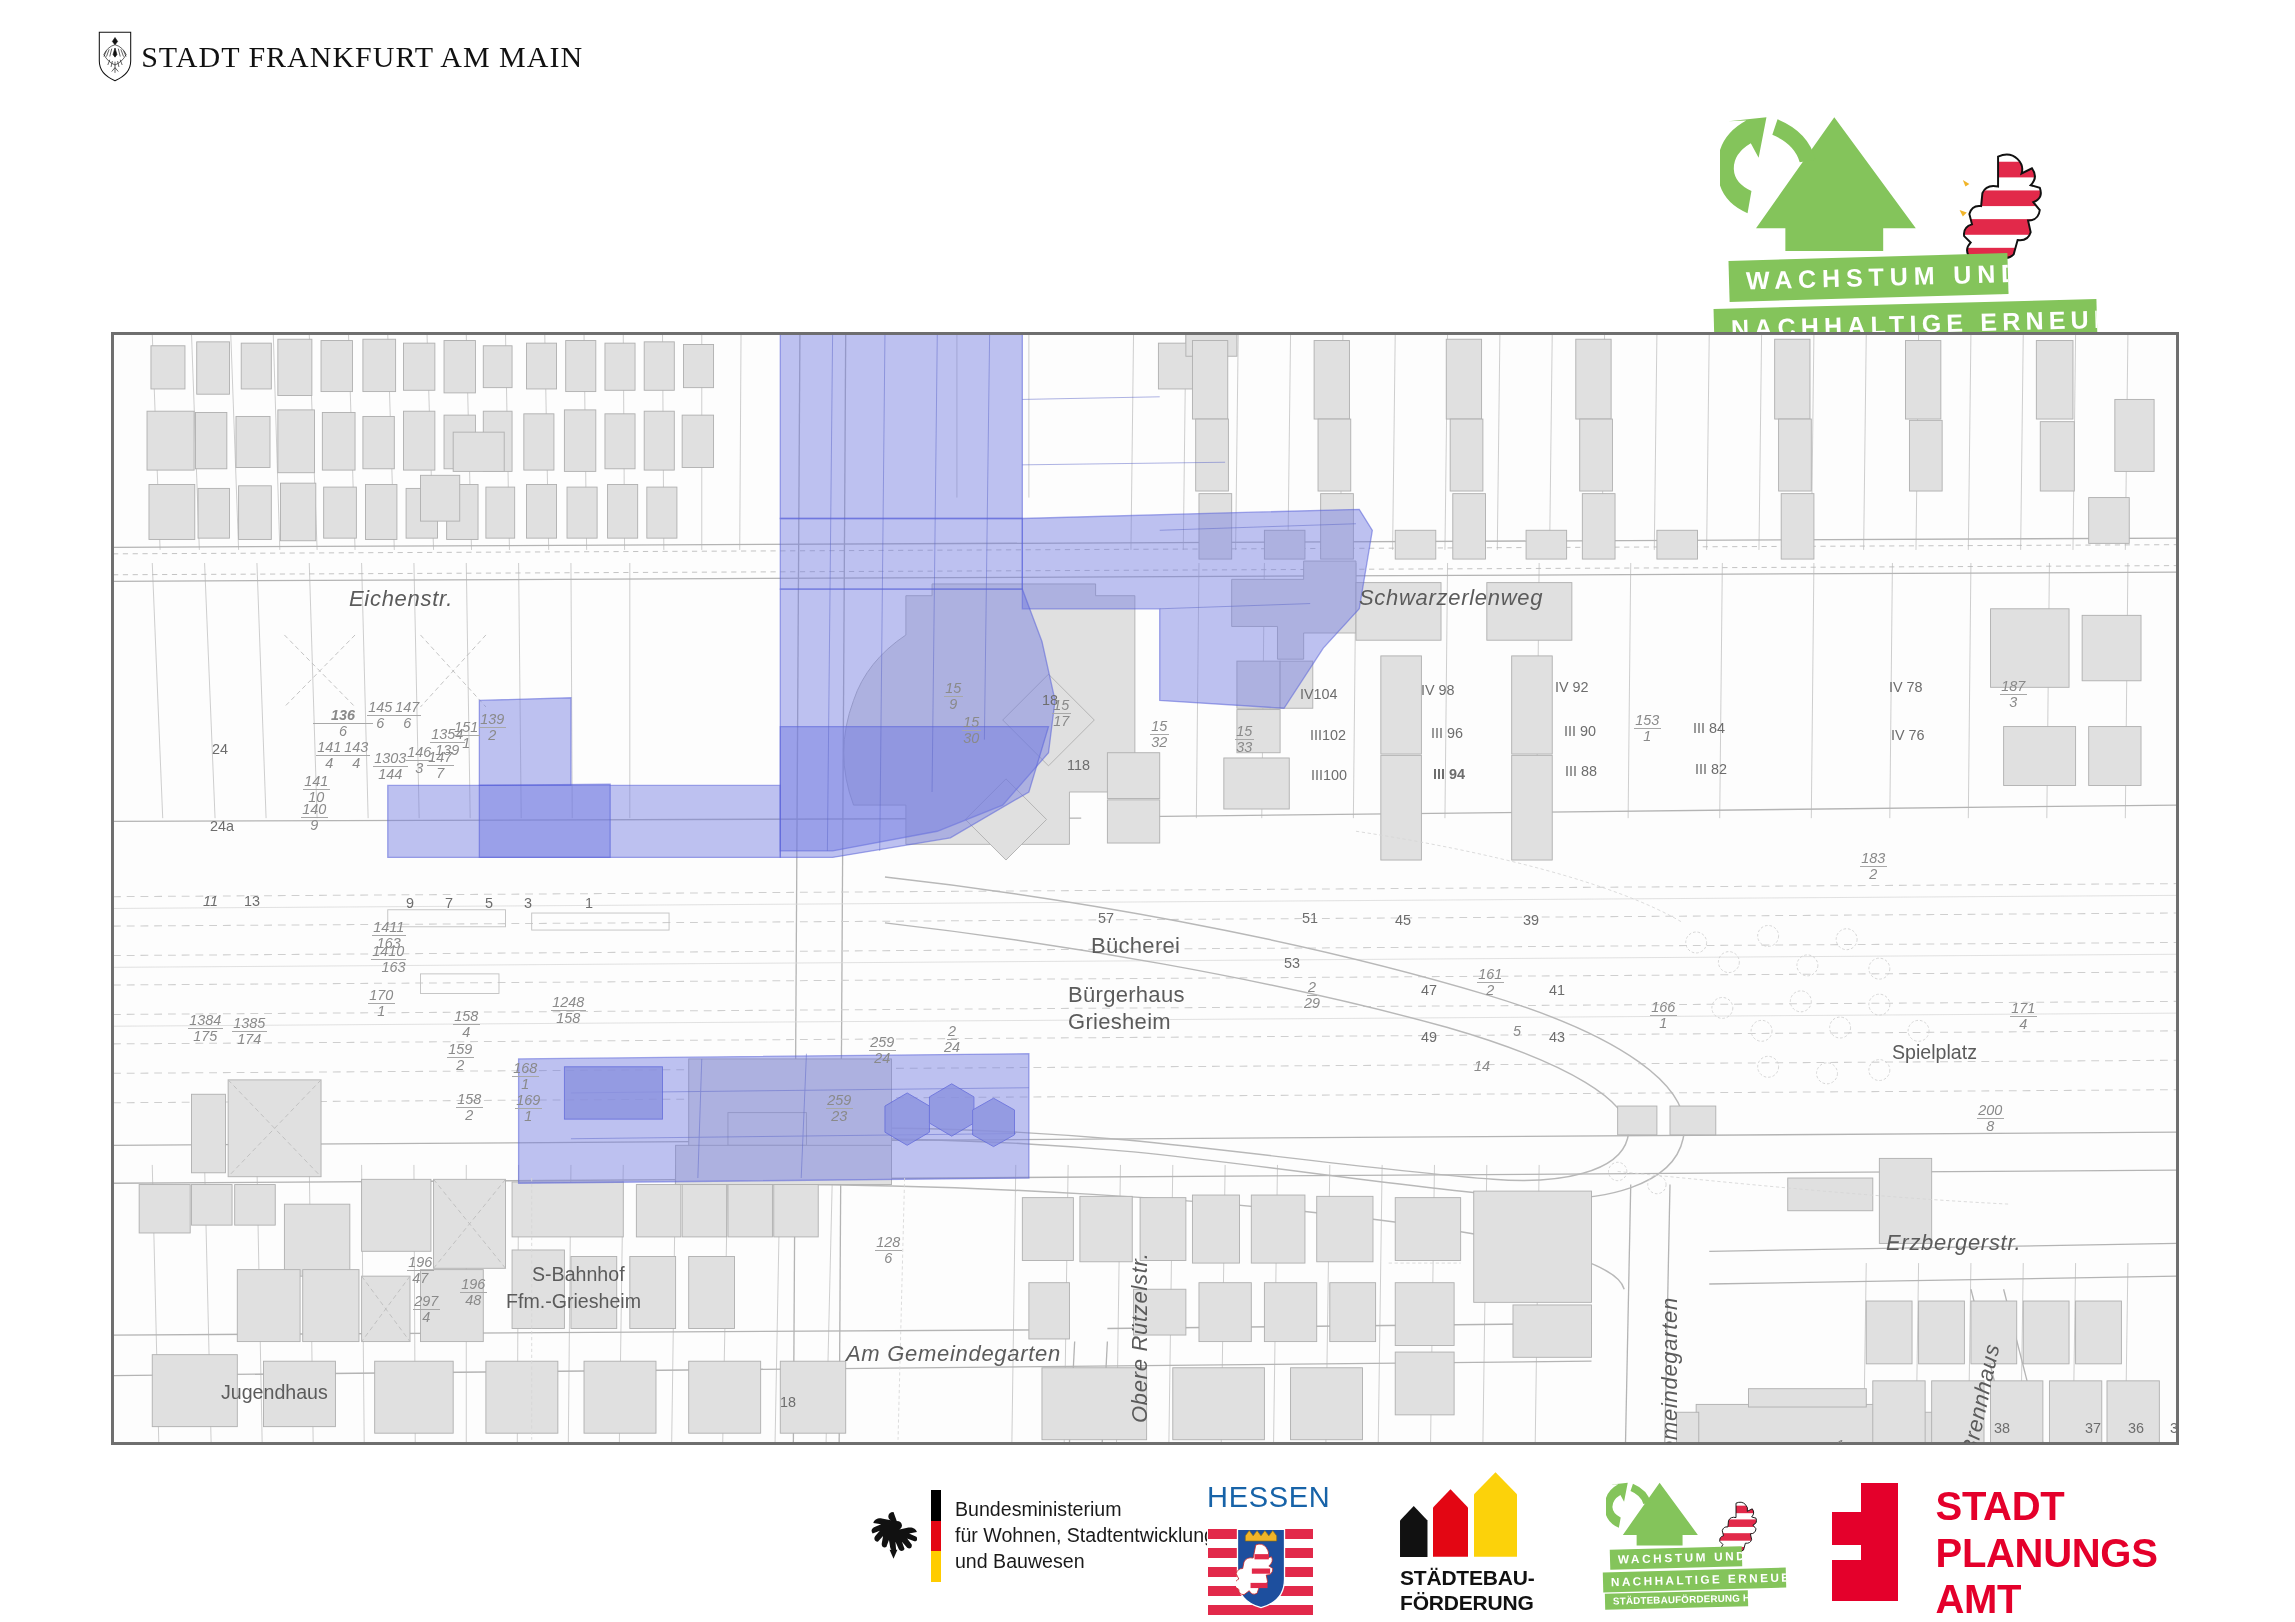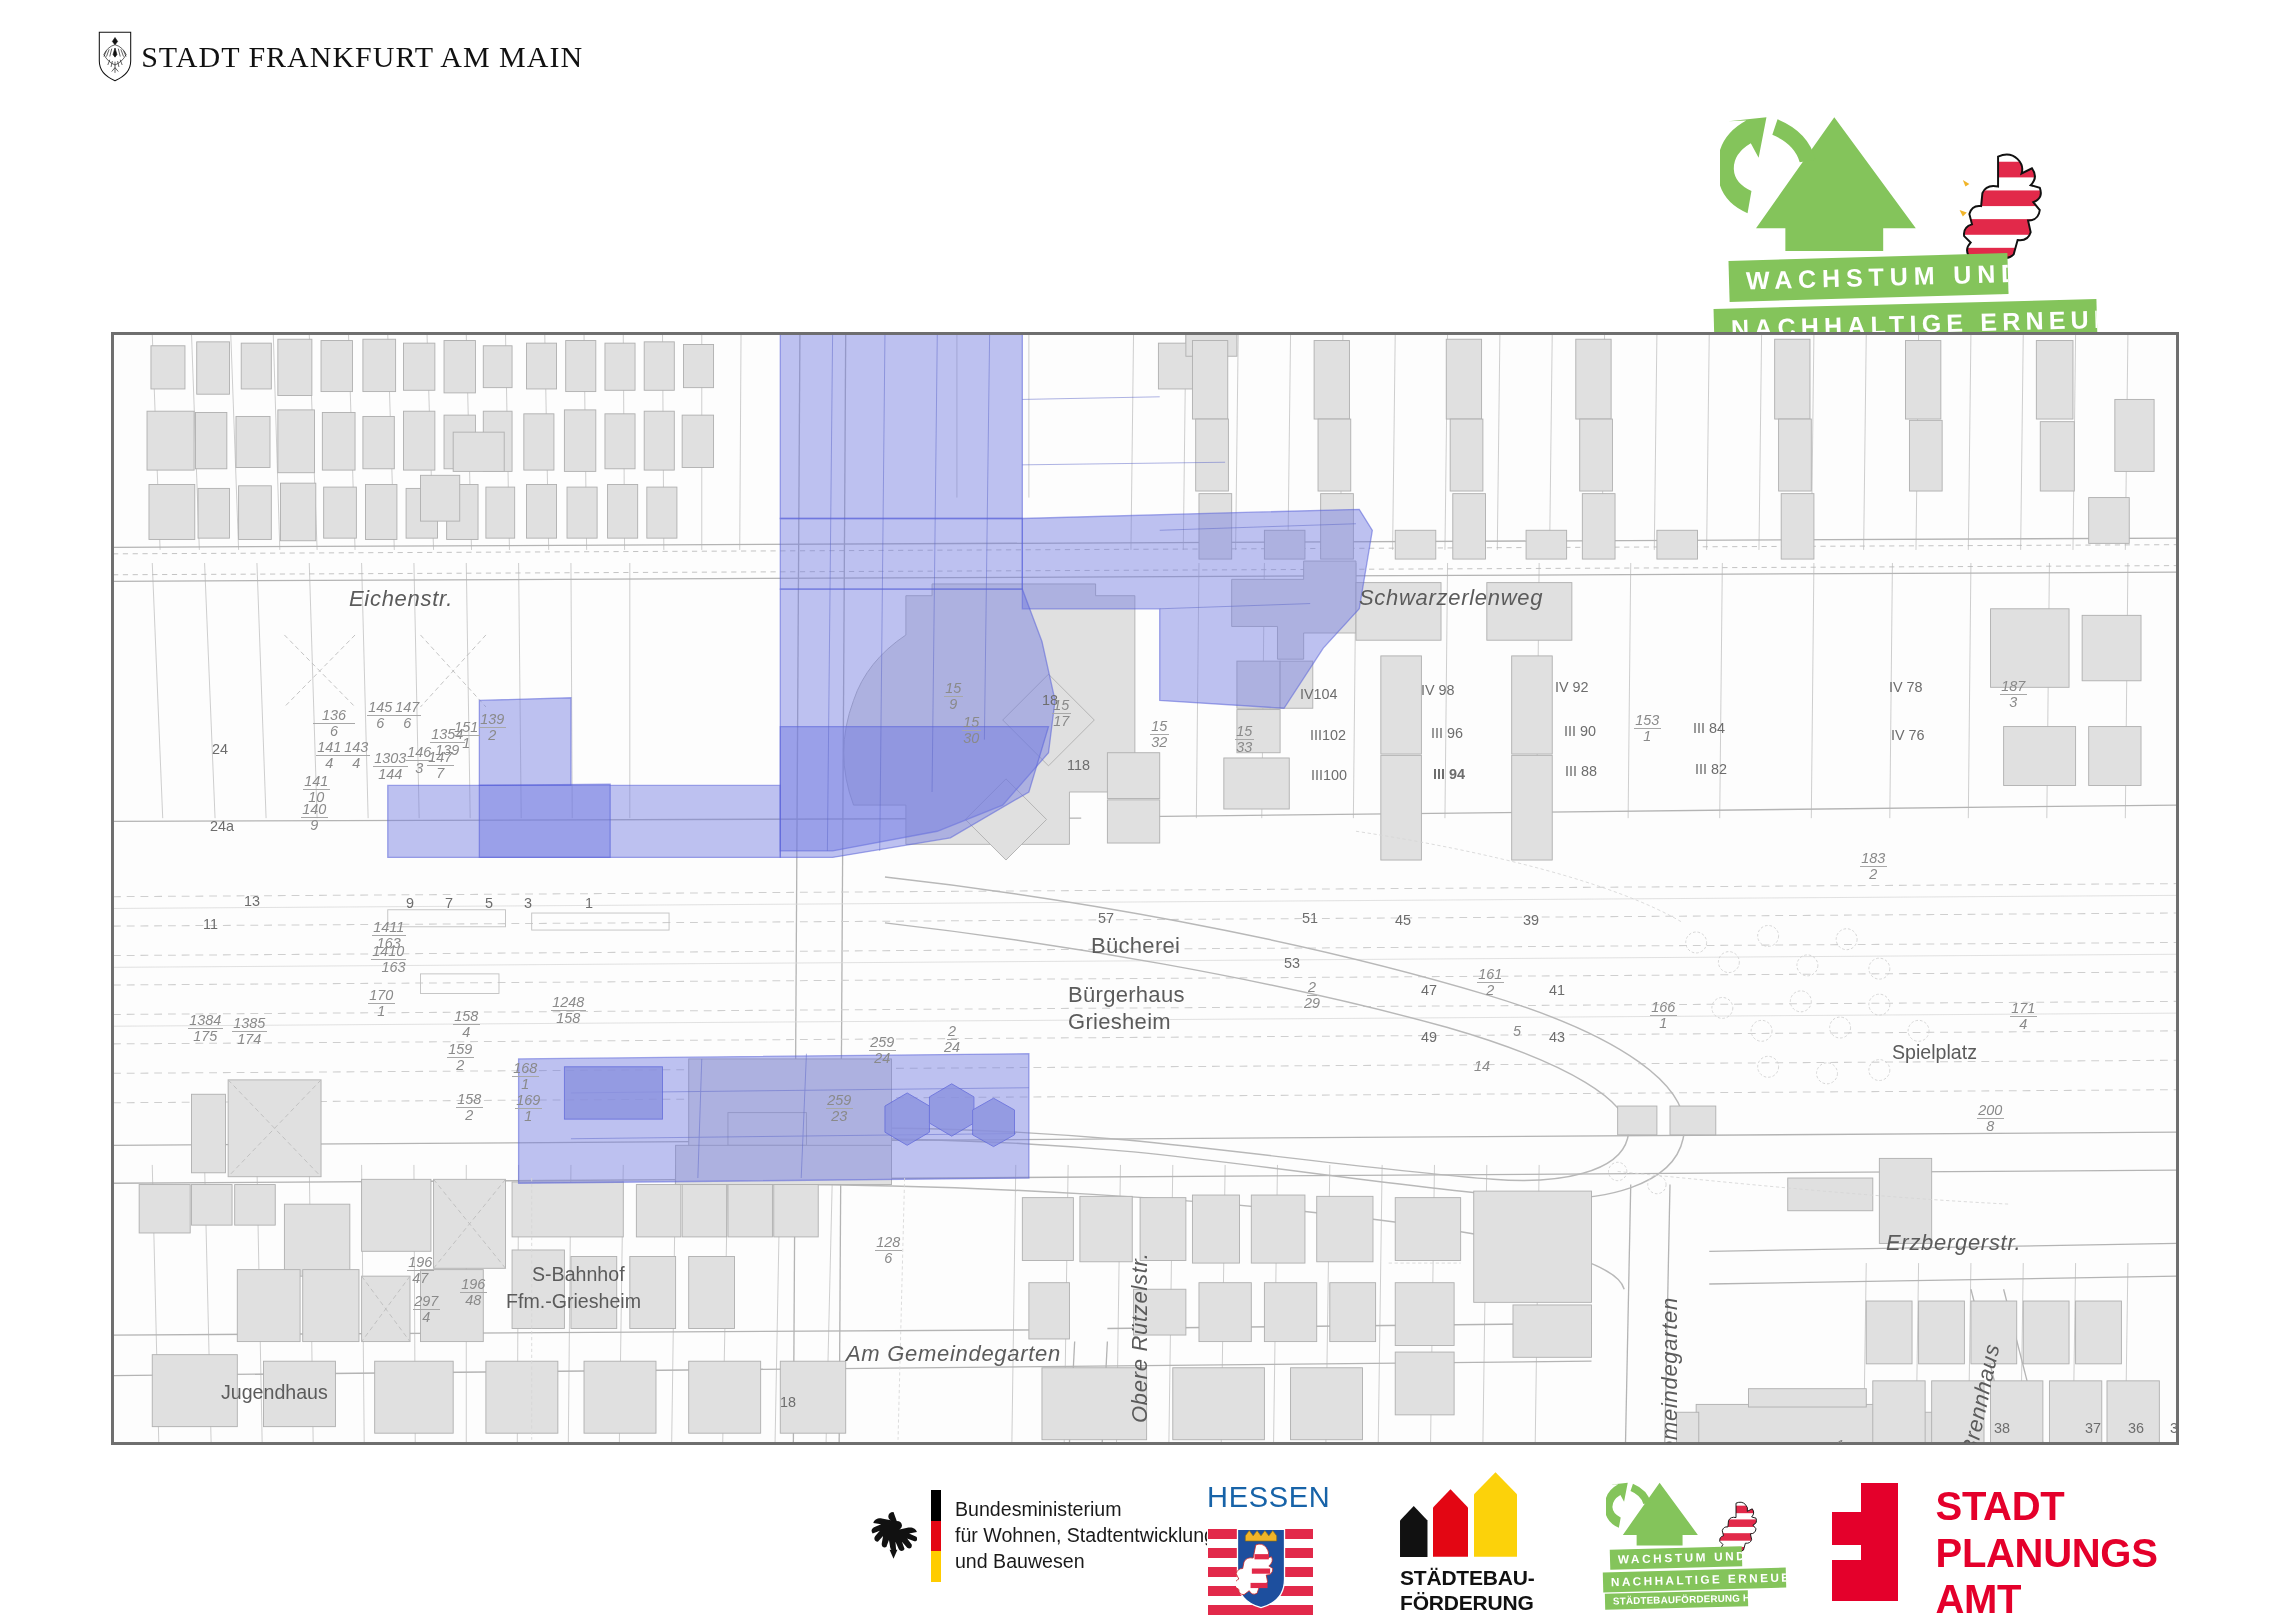--- a/index.html
+++ b/index.html
@@ -608,33 +608,33 @@
       <div class="mlabel hnum" style="left: 1189px; top: 576px;">51</div>
       <div class="mlabel hnum" style="left: 1171px; top: 621px;">53</div>
       <div class="mlabel hnum" style="left: 1282px; top: 578px;">45</div>
       <div class="mlabel hnum" style="left: 1410px; top: 578px;">39</div>
       <div class="mlabel hnum" style="left: 1308px; top: 648px;">47</div>
       <div class="mlabel hnum" style="left: 1436px; top: 648px;">41</div>
       <div class="mlabel hnum" style="left: 1308px; top: 695px;">49</div>
       <div class="mlabel hnum" style="left: 1436px; top: 695px;">43</div>
       <div class="mlabel hnum" style="left: 99px; top: 407px;">24</div>
       <div class="mlabel hnum" style="left: 97px; top: 484px;">24a</div>
-      <div class="mlabel hnum" style="left: 90px; top: 582px;">11</div>
+      <div class="mlabel hnum" style="left: 90px; top: 559px; font-style: italic;">11</div>
       <div class="mlabel hnum" style="left: 131px; top: 559px;">13</div>
       <div class="mlabel hnum" style="left: 293px; top: 561px;">9</div>
       <div class="mlabel hnum" style="left: 332px; top: 561px;">7</div>
       <div class="mlabel hnum" style="left: 372px; top: 561px;">5</div>
       <div class="mlabel hnum" style="left: 411px; top: 561px;">3</div>
       <div class="mlabel hnum" style="left: 472px; top: 561px;">1</div>
       <div class="mlabel hnum" style="left: 667px; top: 1060px;">18</div>
       <div class="mlabel hnum" style="left: 1881px; top: 1086px;">38</div>
       <div class="mlabel hnum" style="left: 1972px; top: 1086px;">37</div>
       <div class="mlabel hnum" style="left: 2015px; top: 1086px;">36</div>
       <div class="mlabel hnum" style="left: 2057px; top: 1086px;">35</div>
-      <div class="mlabel num" style="left: 200px; top: 374px; text-align: center; line-height: 1.05;"><div style="border-bottom: 0.7px solid rgb(168, 168, 168); display: inline-block; padding: 0px 9px;">136</div><div>6</div></div>
+      <div class="mlabel num" style="left: 200px; top: 374px; text-align: center; line-height: 1.05;"><div style="border-bottom: 0.7px solid rgb(168, 168, 168); display: inline-block; padding: 0px 18px; font-weight: bold;">136</div><div>6</div></div>
       <div class="mlabel num" style="left: 317px; top: 393px; text-align: center; line-height: 1.05;"><div style="border-bottom: 0.7px solid rgb(168, 168, 168); display: inline-block; padding: 0px 1.3px;">1354</div><div>139</div></div>
       <div class="mlabel num" style="left: 366px; top: 378px; text-align: center; line-height: 1.05;"><div style="border-bottom: 0.7px solid rgb(168, 168, 168); display: inline-block; padding: 0px 1.3px;">139</div><div>2</div></div>
       <div class="mlabel num" style="left: 254px; top: 366px; text-align: center; line-height: 1.05;"><div style="border-bottom: 0.7px solid rgb(168, 168, 168); display: inline-block; padding: 0px 1.3px;">145</div><div>6</div></div>
       <div class="mlabel num" style="left: 281px; top: 366px; text-align: center; line-height: 1.05;"><div style="border-bottom: 0.7px solid rgb(168, 168, 168); display: inline-block; padding: 0px 1.3px;">147</div><div>6</div></div>
       <div class="mlabel num" style="left: 340px; top: 386px; text-align: center; line-height: 1.05;"><div style="border-bottom: 0.7px solid rgb(168, 168, 168); display: inline-block; padding: 0px 1.3px;">151</div><div>1</div></div>
       <div class="mlabel num" style="left: 203px; top: 406px; text-align: center; line-height: 1.05;"><div style="border-bottom: 0.7px solid rgb(168, 168, 168); display: inline-block; padding: 0px 1.3px;">141</div><div>4</div></div>
       <div class="mlabel num" style="left: 230px; top: 406px; text-align: center; line-height: 1.05;"><div style="border-bottom: 0.7px solid rgb(168, 168, 168); display: inline-block; padding: 0px 1.3px;">143</div><div>4</div></div>
       <div class="mlabel num" style="left: 260px; top: 417px; text-align: center; line-height: 1.05;"><div style="border-bottom: 0.7px solid rgb(168, 168, 168); display: inline-block; padding: 0px 1.3px;">1303</div><div>144</div></div>
       <div class="mlabel num" style="left: 293px; top: 411px; text-align: center; line-height: 1.05;"><div style="border-bottom: 0.7px solid rgb(168, 168, 168); display: inline-block; padding: 0px 1.3px;">146</div><div>3</div></div>
       <div class="mlabel num" style="left: 314px; top: 416px; text-align: center; line-height: 1.05;"><div style="border-bottom: 0.7px solid rgb(168, 168, 168); display: inline-block; padding: 0px 1.3px;">147</div><div>7</div></div>

